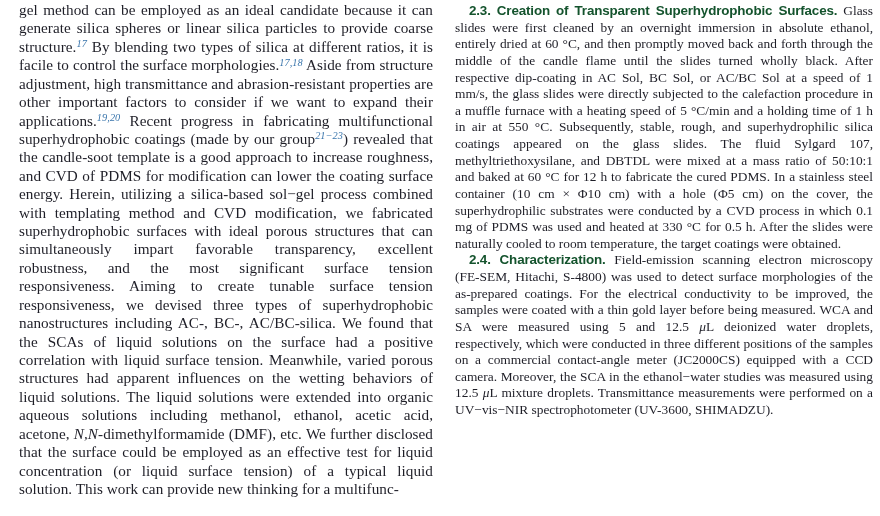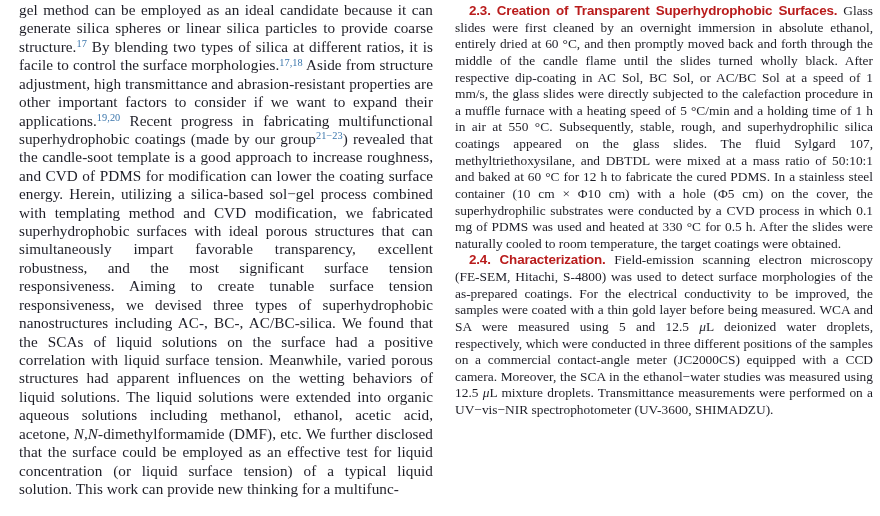--- a/index.html
+++ b/index.html
@@ -30,27 +30,28 @@
     width: 418px;
     font-size: 13.4px;
     line-height: 16.62px;
   }
   .para { margin: 0; }
   .rc-para { margin: 0; text-indent: 14px; }
   .run-head {
     font-family: "Liberation Sans", sans-serif;
     font-weight: bold;
     letter-spacing: -0.15px;
-    color: #b91c1c;
+    color: #14532d;
   }
   .run-ref {
     font-size: 0.68em;
     position: relative;
     top: -0.45em;
     line-height: 0;
+    font-style: italic;
   }
   .run-i { font-style: italic; }
   .results-heading {
     font-family: "Liberation Sans", sans-serif;
     font-weight: bold;
     font-size: 15.5px;
     letter-spacing: 0.1px;
     margin: 25px 0 0 0;
     text-align: left;
     text-indent: 6px;

